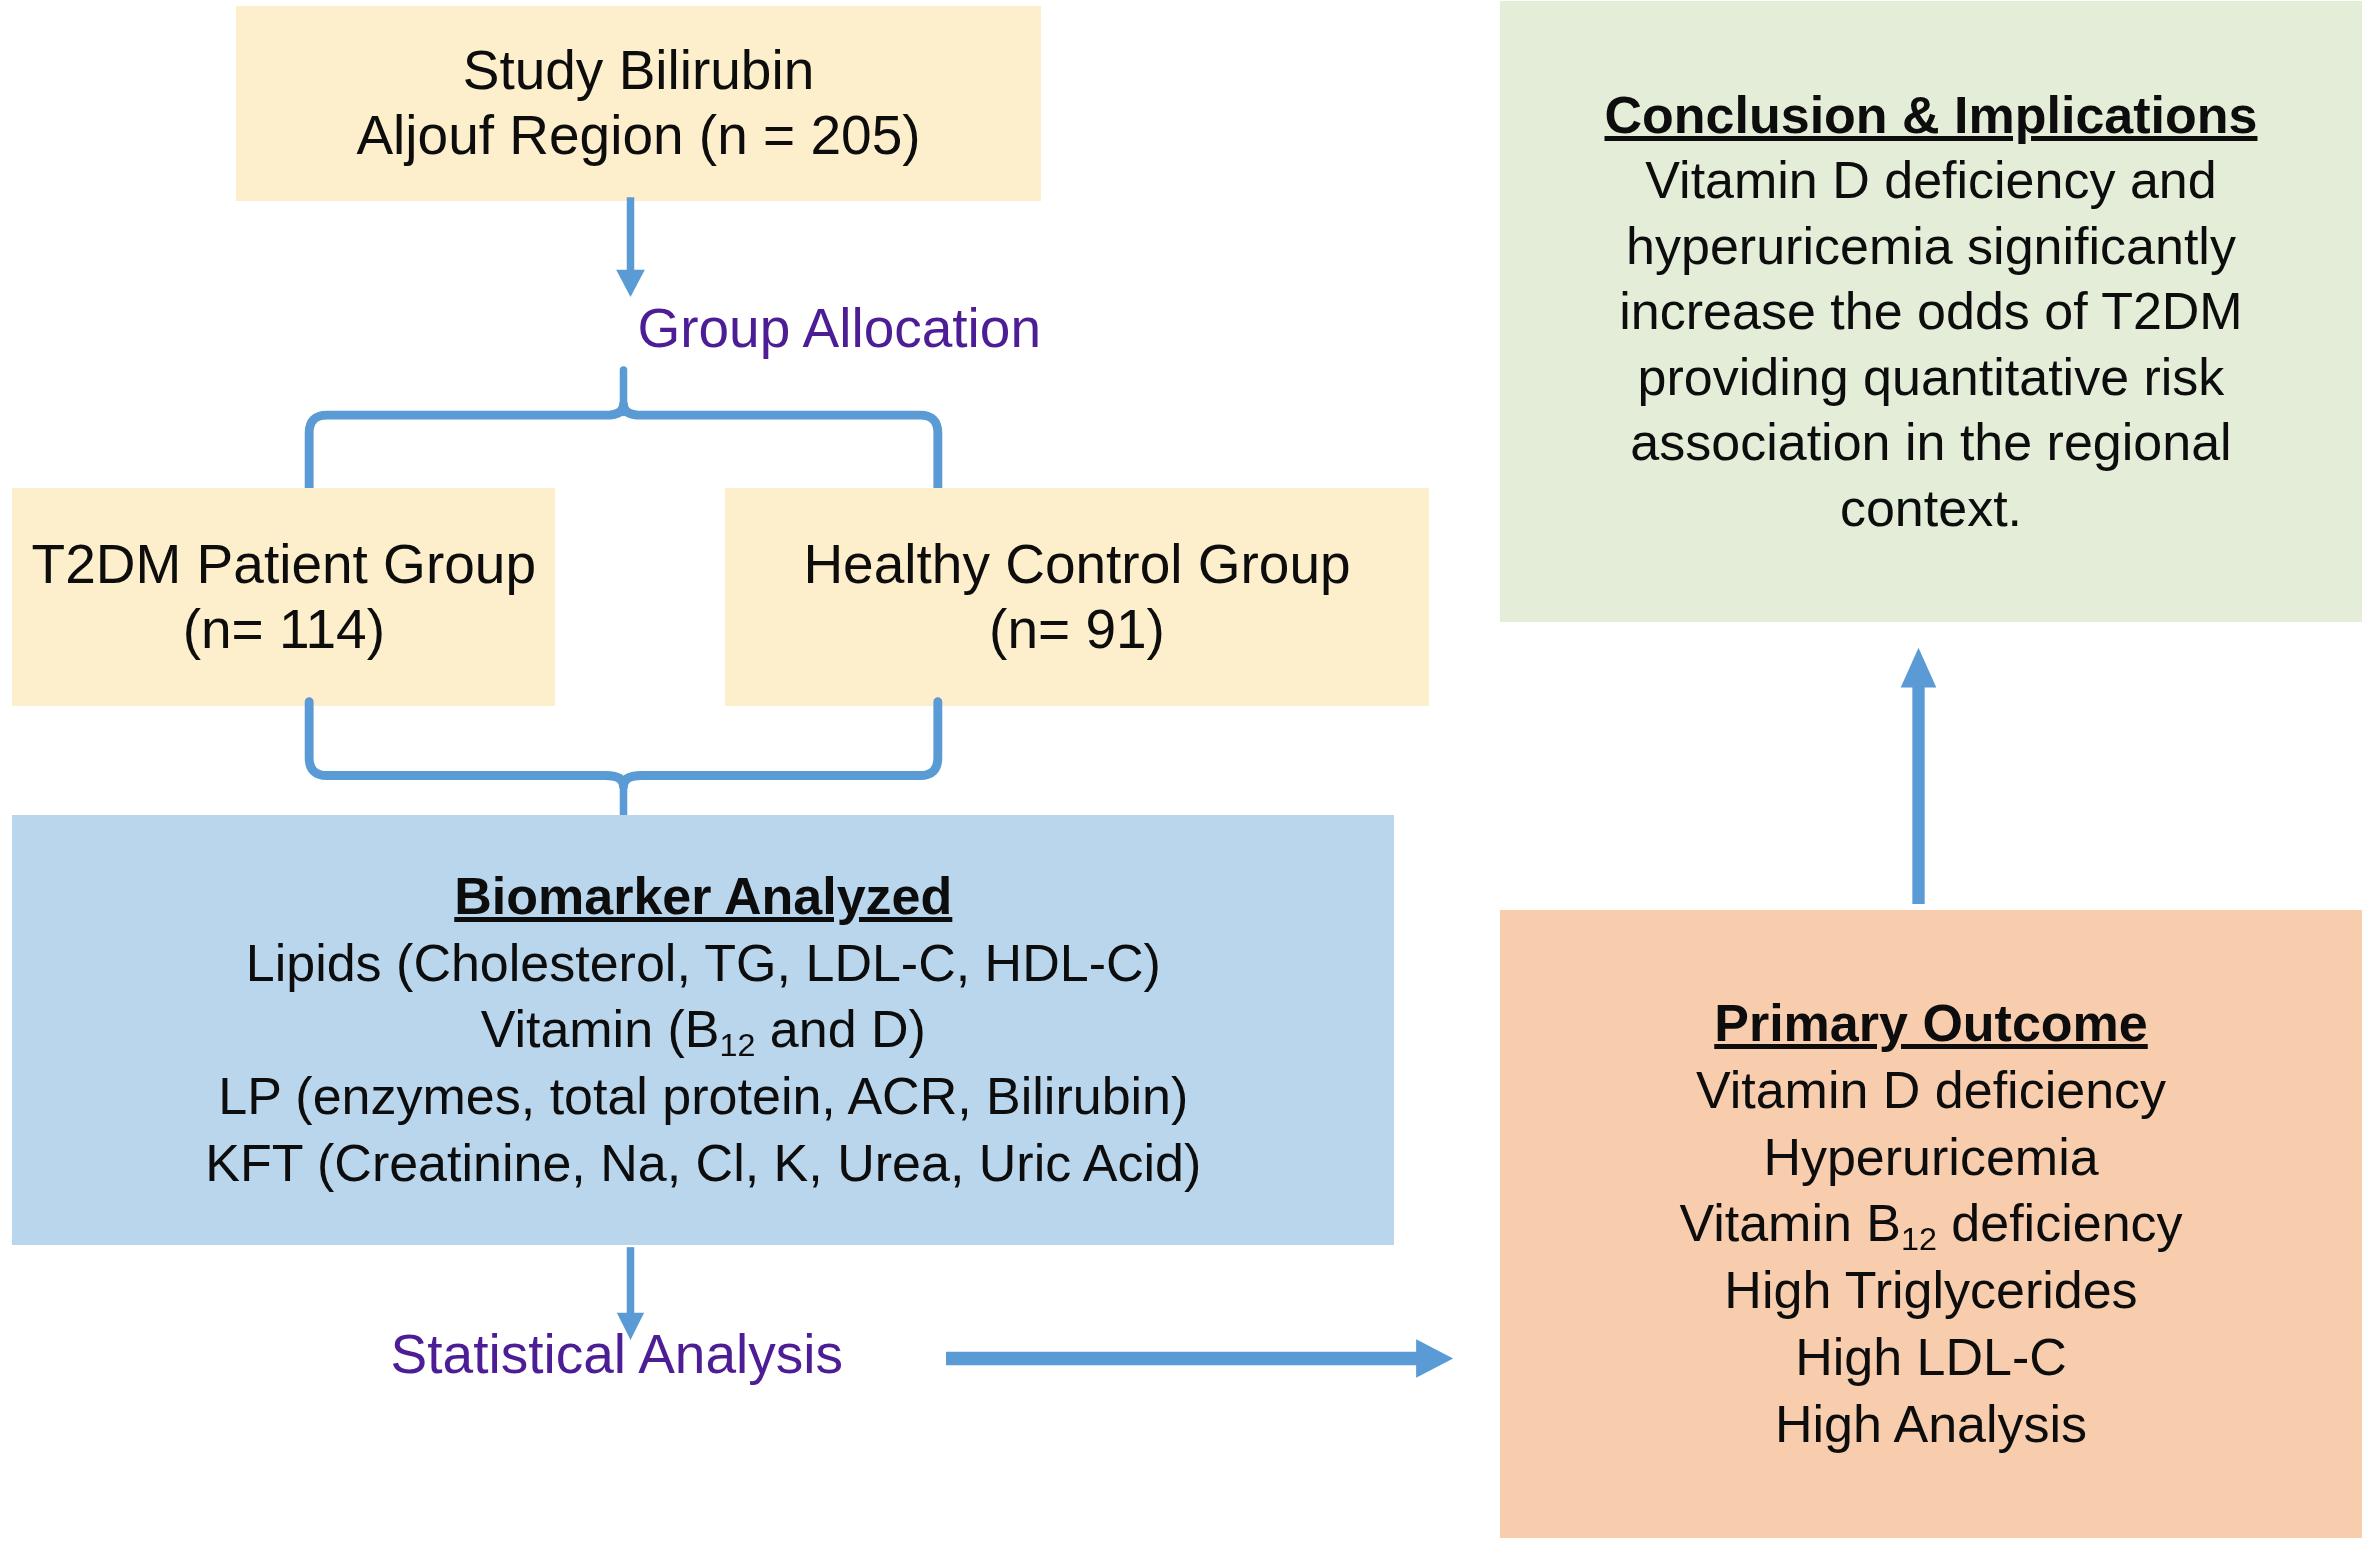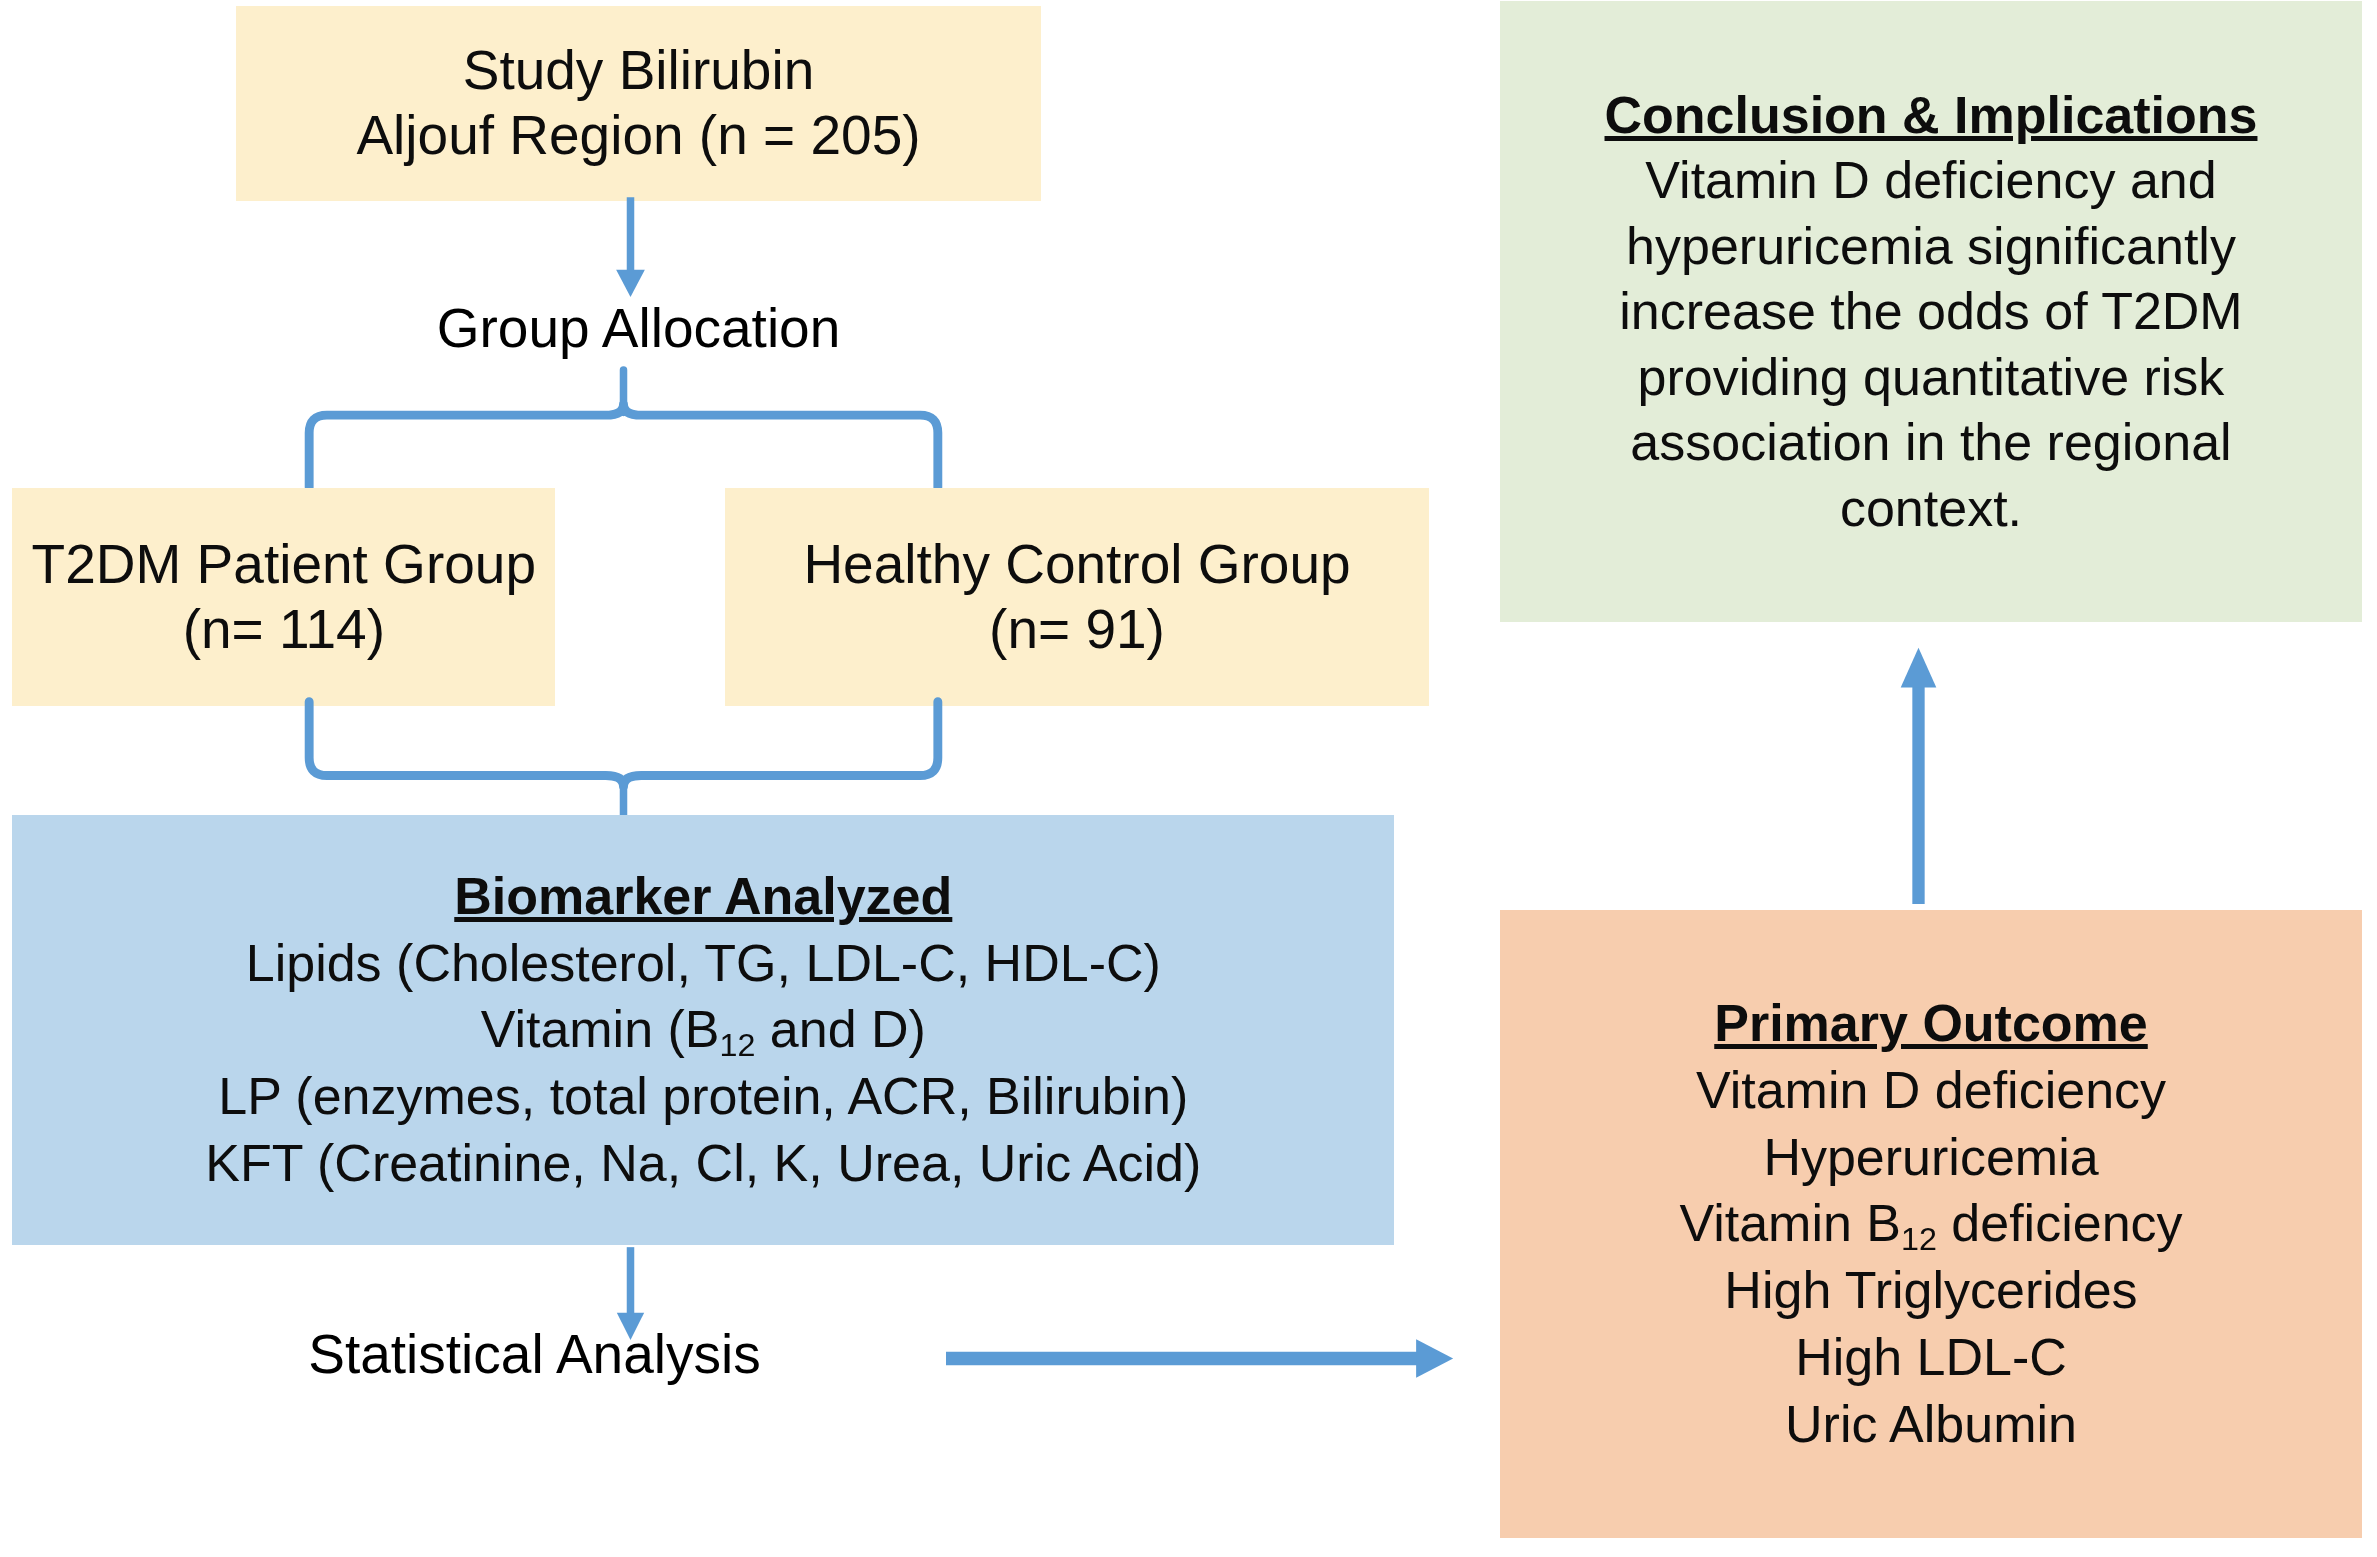--- a/index.html
+++ b/index.html
@@ -26,22 +26,22 @@
     display: flex;
     flex-direction: column;
     align-items: center;
     justify-content: center;
     text-align: center;
     color: #0d0d0d;
     line-height: 1.18;
   }
   .plain-label {
     position: absolute;
-    text-align: center;
-    color: #000000;
+    text-align: right;
+    color: #4c1d95;
     white-space: nowrap;
   }
   .ttl {
     font-weight: bold;
     text-decoration: underline;
   }
   .ln {
     display: block;
     white-space: nowrap;
   }
@@ -188,17 +188,17 @@
     <span class="ln">context.</span>
   </div>
 
   <div class="box" id="primary-outcome-box">
     <span class="ln ttl">Primary Outcome</span>
     <span class="ln">Vitamin D deficiency</span>
     <span class="ln">Hyperuricemia</span>
     <span class="ln"><span>Vitamin B</span><sub>12</sub><span> deficiency</span></span>
     <span class="ln">High Triglycerides</span>
     <span class="ln">High LDL-C</span>
-    <span class="ln">Uric Albumin</span>
+    <span class="ln">High Analysis</span>
   </div>
 
 </div>
 
 
 </body></html>

